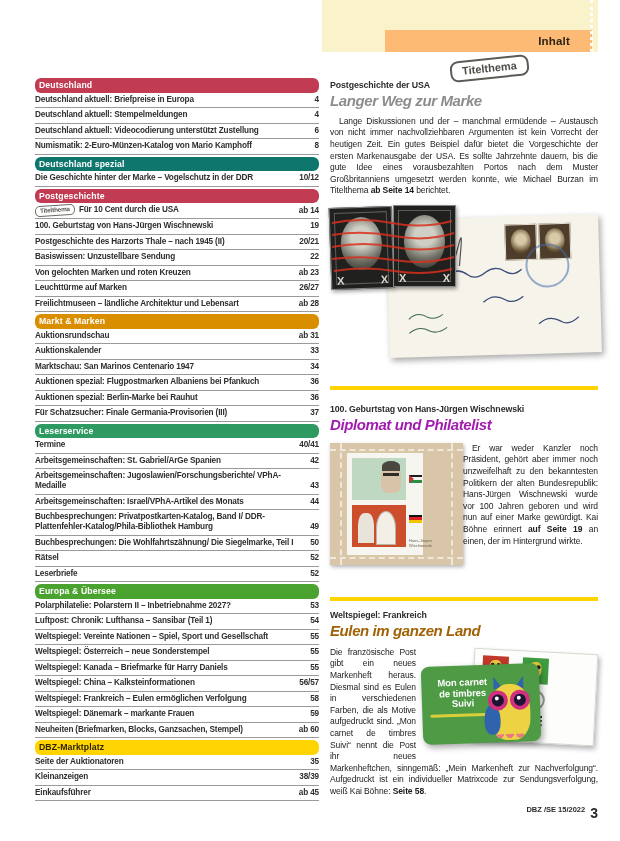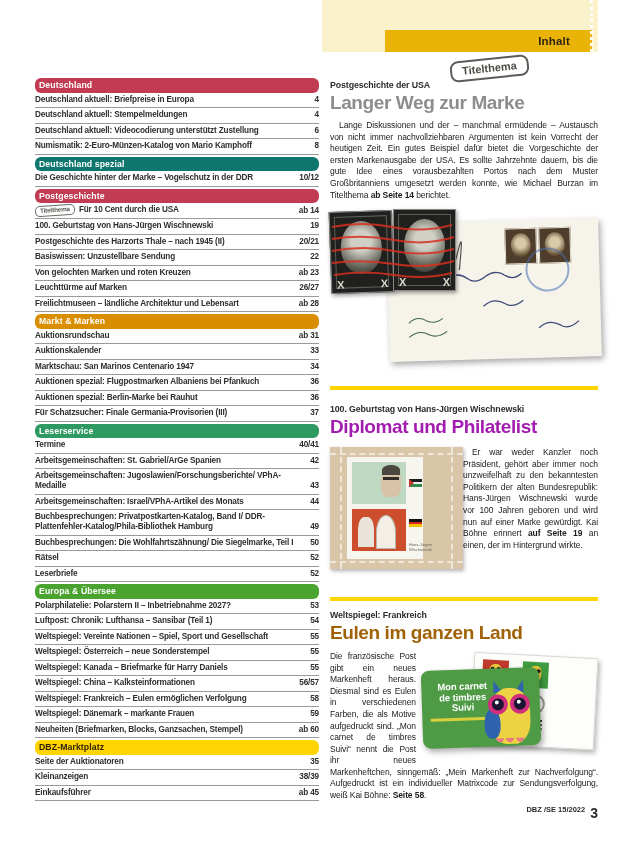--- a/index.html
+++ b/index.html
@@ -2,39 +2,39 @@
 <html><head>
 <meta charset="utf-8">
 <style>
   html,body{margin:0;padding:0;}
   body{
     width:620px;height:841px;position:relative;background:#ffffff;
     font-family:"Liberation Sans", sans-serif;color:#1d1d1d;overflow:hidden;
   }
   
   .band{position:absolute;left:322px;top:0;width:276px;height:52px;background:#faf2cb;}
-  .band-bar{position:absolute;left:63px;top:30px;right:6px;height:22px;background:#eab308;
+  .band-bar{position:absolute;left:63px;top:30px;right:6px;height:22px;background:#fdba74;
     display:flex;align-items:center;justify-content:flex-end;padding-right:22px;box-sizing:border-box;}
   .band-bar .inhalt{font-weight:bold;font-size:11.5px;color:#2d2414;letter-spacing:.2px;}
   .band-dots{position:absolute;right:5px;top:0;height:52px;width:0;border-left:3px dotted #ffffff;}
   
   .toc{position:absolute;left:35px;top:76px;width:284px;}
   .toc-header{font-size:8.7px;font-weight:bold;padding:2px 4px 2.5px;margin-top:2px;letter-spacing:.1px;border-radius:6px;}
   .toc-row{display:flex;justify-content:space-between;align-items:flex-end;
     border-bottom:1px solid #9a9a9a;padding:2px 0 2.5px;font-size:8.2px;font-weight:bold;
     letter-spacing:-.15px;line-height:1.22;color:#2e2e2e;}
   .toc-title{padding-right:4px;}
   .toc-page{white-space:nowrap;}
   .toc-badge{display:inline-block;border:1px solid #6a6a66;border-radius:5px;color:#55554f;
     font-size:6.3px;font-weight:bold;padding:0px 4px 1px;transform:rotate(-4deg);margin-right:4px;
     white-space:nowrap;}
   
   .rcol{position:absolute;left:330px;width:268px;}
   .kicker{font-size:8.8px;font-weight:bold;color:#2c2c2c;letter-spacing:-.1px;}
-  .headline{font-weight:bold;font-size:19px;letter-spacing:-.4px;line-height:1.05;margin:3px 0 0;}
+  .headline{font-weight:bold;font-size:15px;letter-spacing:-.4px;line-height:1.05;margin:3px 0 0;font-style:italic;}
   .body-text{font-size:8.5px;line-height:11.6px;text-align:justify;color:#1b1b1b;letter-spacing:-.1px;}
   .indent{text-indent:9px;}
   .ydivider{position:absolute;left:330px;width:268px;height:4px;background:#ffd400;}
   .badge-big{position:absolute;border:2px solid #5c5c56;border-radius:8px;color:#4c4c46;
     font-size:11px;font-weight:bold;padding:2px 10px 3px;transform:rotate(-6deg);background:#fff;}
   
   .a1img{position:relative;height:156px;margin-top:8px;}
   .cover{position:absolute;left:58px;top:12px;width:212px;height:138px;background:#f6f3ea;
     transform:rotate(-1.6deg);box-shadow:2px 3px 6px rgba(0,0,0,.35);}
   .cover svg{position:absolute;left:0;top:0;}

